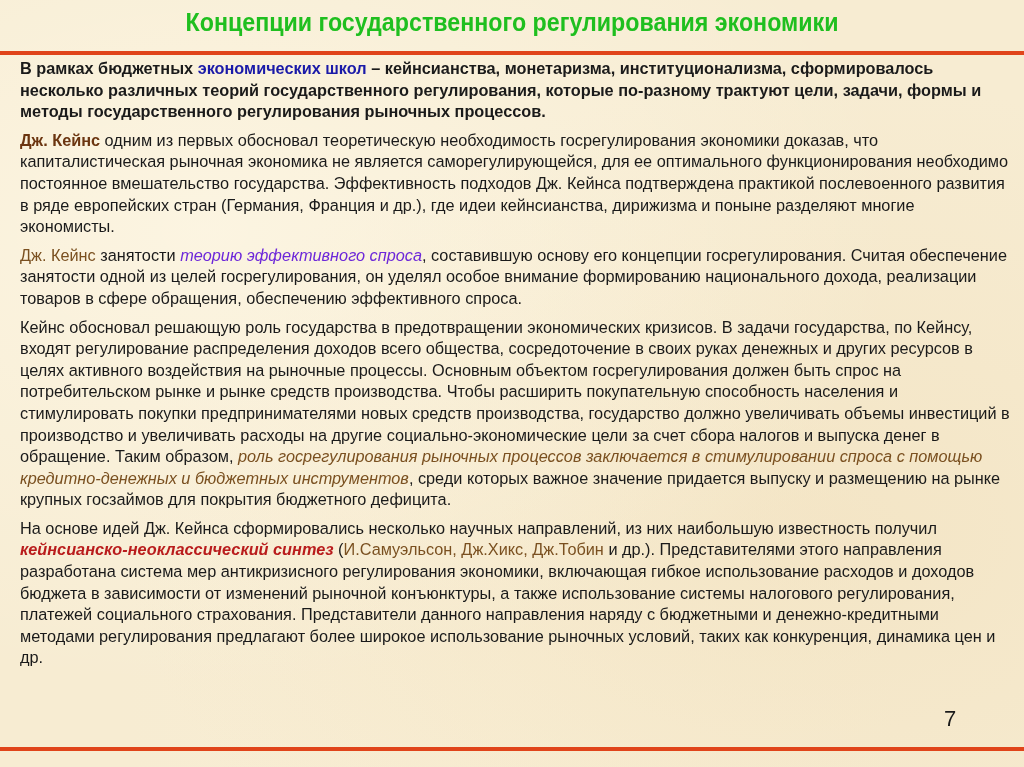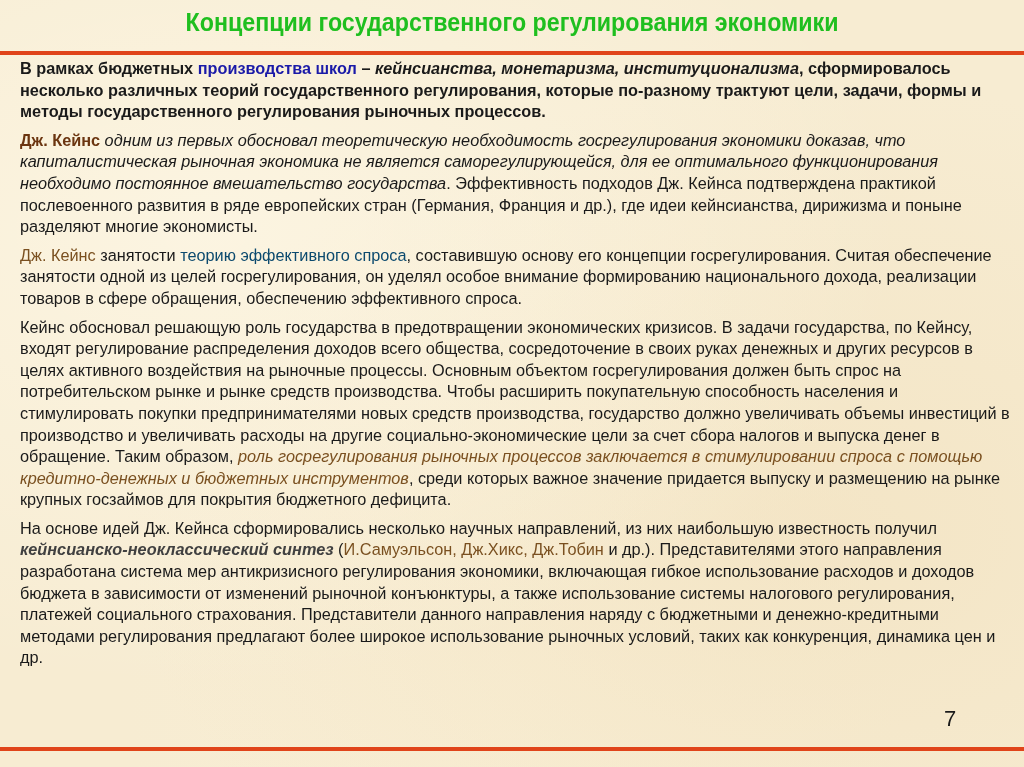--- a/index.html
+++ b/index.html
@@ -24,39 +24,39 @@
   }
   .rule.top { top: 51px; }
   .rule.bottom { top: 747px; }
   .content {
     position: absolute; left: 20px; top: 58px; width: 990px;
     font-size: 16.3px; line-height: 21.6px;
   }
   .para { margin: 0 0 7px 0; }
   .bold { font-weight: bold; }
   .blue-bold { color: #1a1aa8; font-weight: bold; }
-  .italic { font-style: italic; }
+  .italic { }
   .brown-bold { color: #6b3510; font-weight: bold; }
   .brown { color: #7a5020; }
-  .blue-italic { color: #0c4a6e; }
+  .blue-italic { color: #6d28d9; font-style: italic; }
   .brown-italic { color: #7a5020; font-style: italic; }
-  .brown-bold-italic { color: #404040; font-weight: bold; font-style: italic; }
+  .brown-bold-italic { color: #b91c1c; font-weight: bold; font-style: italic; }
   .page-num {
     position: absolute; left: 944px; top: 706px; font-size: 22px; color: #1a1a1a;
   }
 </style>
 </head>
 <body>
 
 <div class="title">Концепции государственного регулирования экономики</div>
 <div class="rule top"></div>
 
 <div class="content">
   <p class="para bold">
-    <span>В рамках бюджетных </span><span class="blue-bold">производства школ</span><span> – </span><span class="italic">кейнсианства, монетаризма, институционализма</span><span>, сформировалось несколько различных теорий государственного регулирования, которые по-разному трактуют цели, задачи, формы и методы государственного регулирования рыночных процессов.</span>
+    <span>В рамках бюджетных </span><span class="blue-bold">экономических школ</span><span> – </span><span class="italic">кейнсианства, монетаризма, институционализма</span><span>, сформировалось несколько различных теорий государственного регулирования, которые по-разному трактуют цели, задачи, формы и методы государственного регулирования рыночных процессов.</span>
   </p>
   <p class="para">
     <span class="brown-bold">Дж. Кейнс</span><span class="italic"> одним из первых обосновал теоретическую необходимость госрегулирования экономики доказав, что капиталистическая рыночная экономика не является саморегулирующейся, для ее оптимального функционирования необходимо постоянное вмешательство государства</span><span>. Эффективность подходов Дж. Кейнса подтверждена практикой послевоенного развития в ряде европейских стран (Германия, Франция и др.), где идеи кейнсианства, дирижизма и поныне разделяют многие экономисты.</span>
   </p>
   <p class="para">
     <span class="brown">Дж. Кейнс</span><span> занятости </span><span class="blue-italic">теорию эффективного спроса</span><span>, составившую основу его концепции госрегулирования. Считая обеспечение занятости одной из целей госрегулирования, он уделял особое внимание формированию национального дохода, реализации товаров в сфере обращения, обеспечению эффективного спроса.</span>
   </p>
   <p class="para">
     <span>Кейнс обосновал решающую роль государства в предотвращении экономических кризисов. В задачи государства, по Кейнсу, входят регулирование распределения доходов всего общества, сосредоточение в своих руках денежных и других ресурсов в целях активного воздействия на рыночные процессы. Основным объектом госрегулирования должен быть спрос на потребительском рынке и рынке средств производства. Чтобы расширить покупательную способность населения и стимулировать покупки предпринимателями новых средств производства, государство должно увеличивать объемы инвестиций в производство и увеличивать расходы на другие социально-экономические цели за счет сбора налогов и выпуска денег в обращение. Таким образом, </span><span class="brown-italic">роль госрегулирования рыночных процессов заключается в стимулировании спроса с помощью кредитно-денежных и бюджетных инструментов</span><span>, среди которых важное значение придается выпуску и размещению на рынке крупных госзаймов для покрытия бюджетного дефицита.</span>
   </p>

